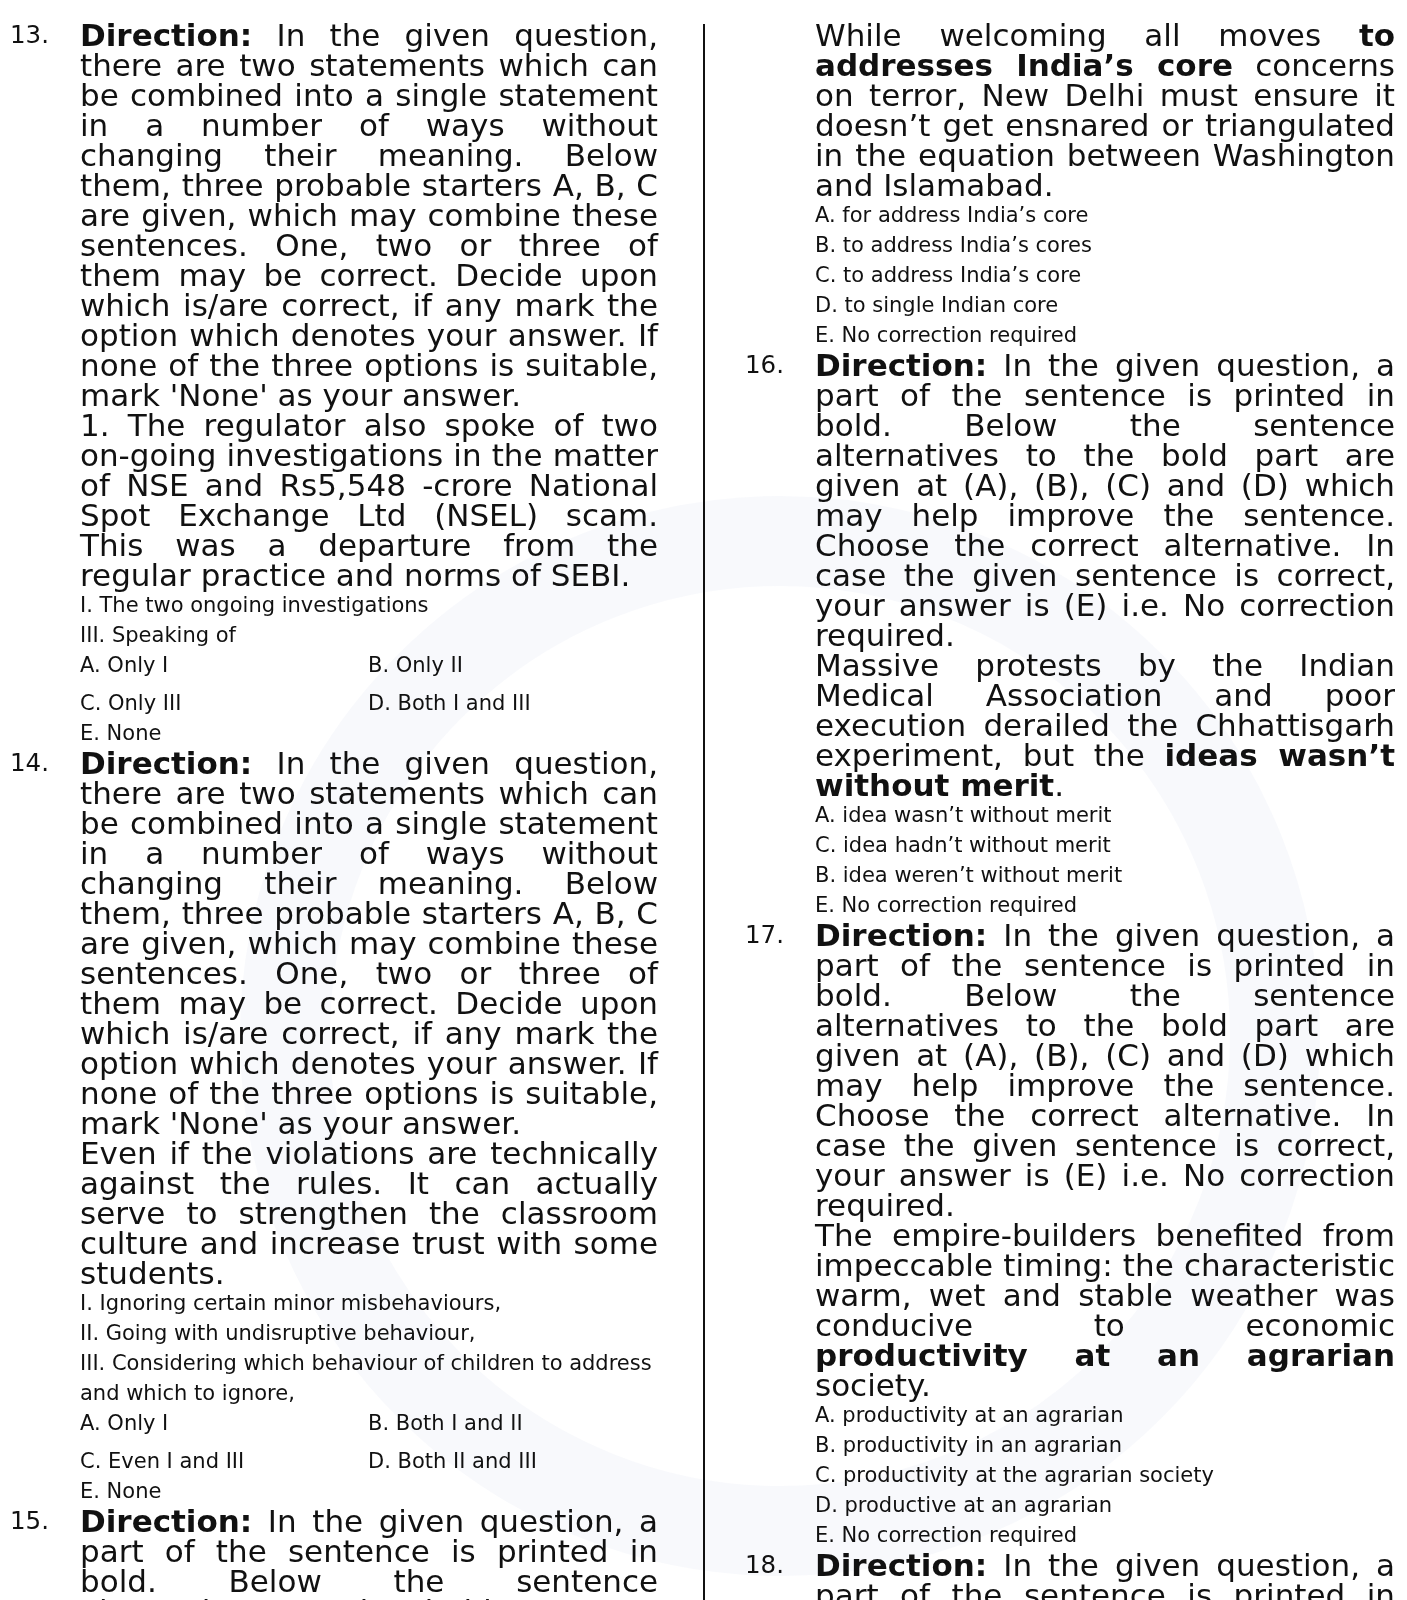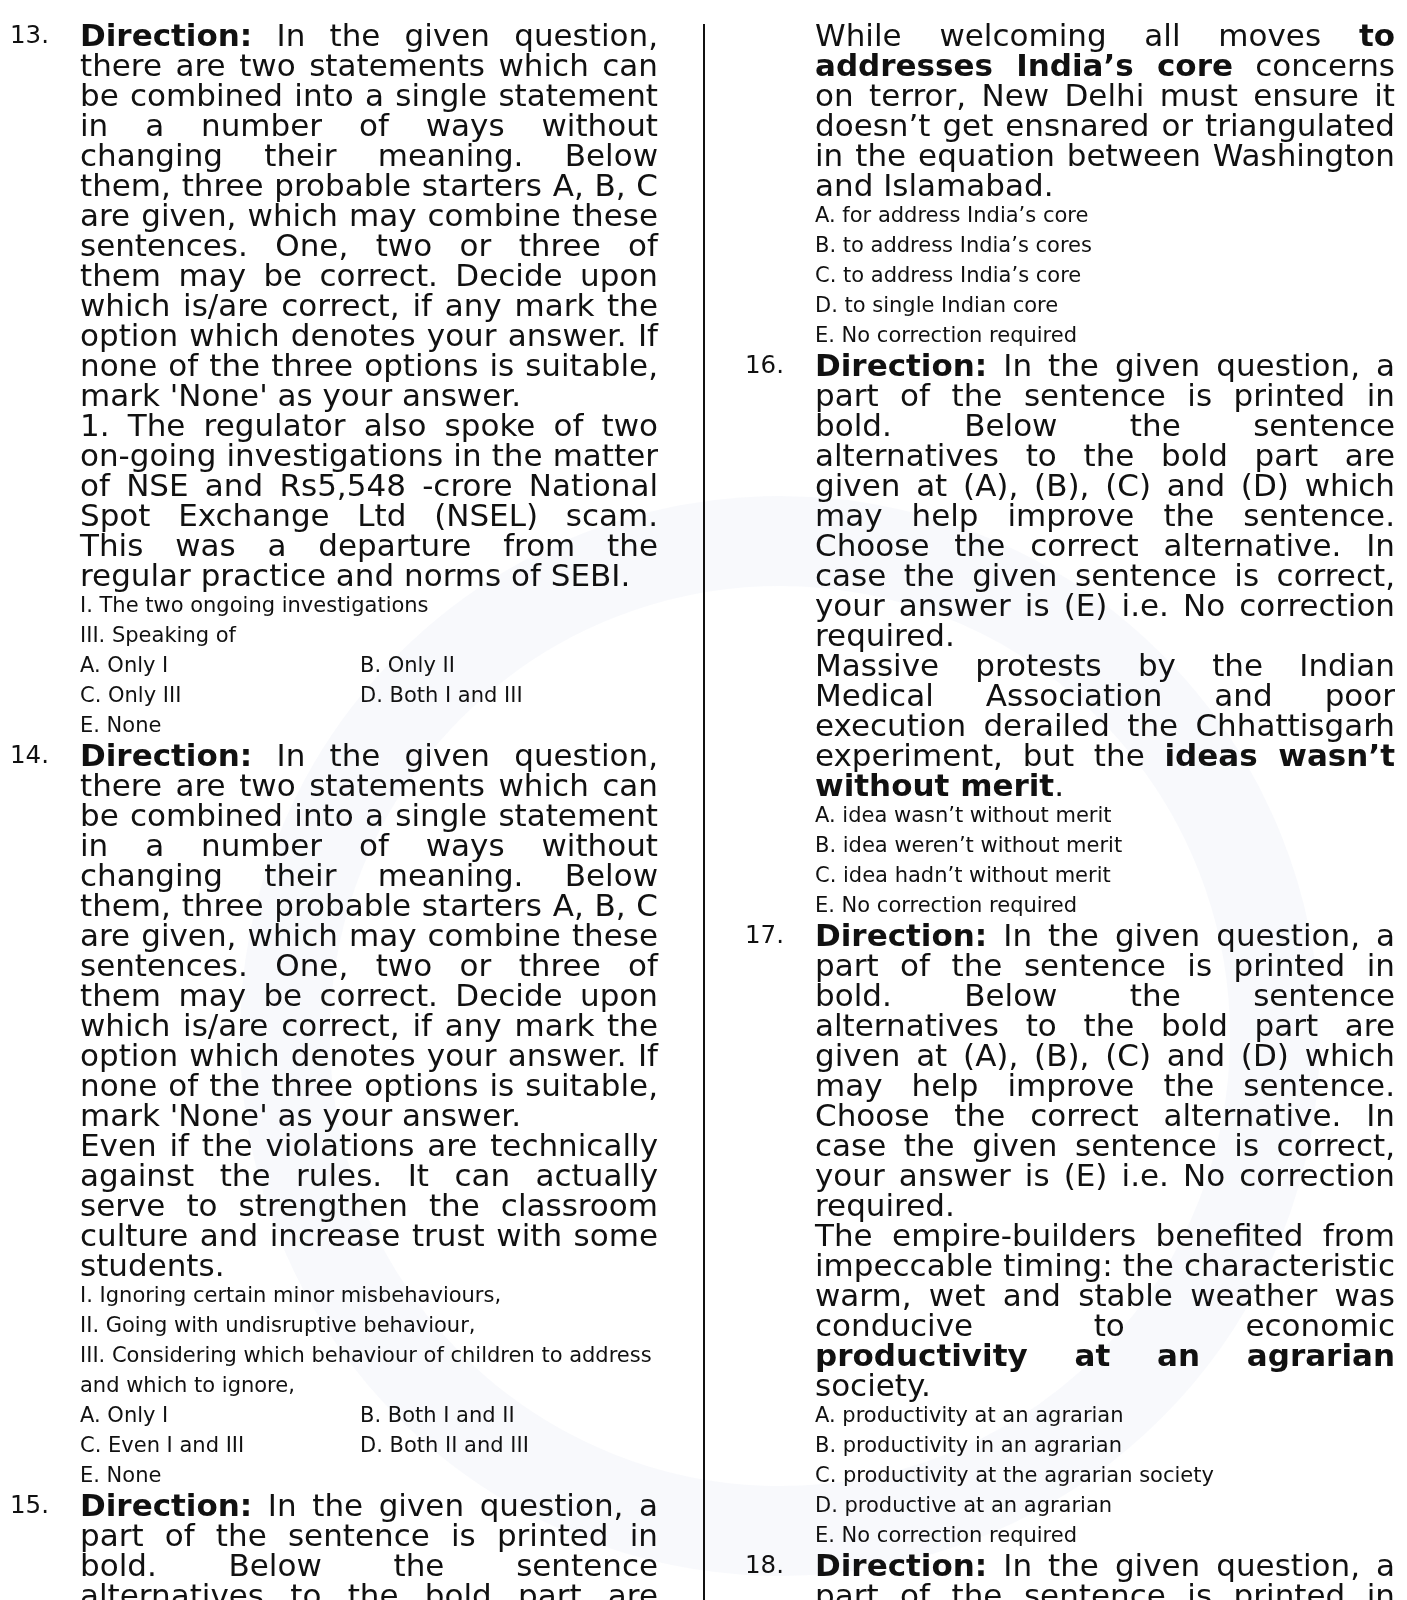--- a/index.html
+++ b/index.html
@@ -12,21 +12,21 @@
     .col { position: absolute; top: 4px; }
     .col.left { left: 10px; width: 648px; }
     .col.right { left: 745px; width: 650px; }
     .divider { position: absolute; left: 703px; top: 8px; width: 2px; height: 1590px; background: #111; }
     .q { display: flex; }
     .qnum { width: 70px; flex: none; font-size: 24.5px; line-height: 30px; }
     .qbody { flex: 1; }
     .para { font-size: 31px; line-height: 30px; text-align: justify; }
     .b { font-weight: bold; }
     .opt { font-size: 21px; line-height: 30px; }
-    .opts2 { display: grid; grid-template-columns: 280px 1fr; }
+    .opts2 { display: grid; grid-template-columns: 280px 1fr; gap: 8px; }
     .watermark {
       position: absolute; left: 240px; top: 480px; width: 900px; height: 900px;
       border-radius: 50%; border: 90px solid rgba(235,238,245,0.35); pointer-events: none;
     }
   </style>
 </head>
 <body>
 
 <div class="page">
   <div class="watermark"></div>
@@ -90,22 +90,22 @@
         <div class="opt">E. No correction required</div>
       </div>
     </div>
 
     <div class="q">
       <div class="qnum">16.</div>
       <div class="qbody">
         <div class="para"><span class="b">Direction:</span> <span>In the given question, a part of the sentence is printed in bold. Below the sentence alternatives to the bold part are given at (A), (B), (C) and (D) which may help improve the sentence. Choose the correct alternative. In case the given sentence is correct, your answer is (E) i.e. No correction required.</span></div>
         <div class="para"><span>Massive protests by the Indian Medical Association and poor execution derailed the Chhattisgarh experiment, but the </span><span class="b">ideas wasn’t without merit</span><span>.</span></div>
         <div class="opt">A. idea wasn’t without merit</div>
+        <div class="opt">C. idea hadn’t without merit</div>
         <div class="opt">B. idea weren’t without merit</div>
-        <div class="opt">C. idea hadn’t without merit</div>
         <div class="opt">E. No correction required</div>
       </div>
     </div>
 
     <div class="q">
       <div class="qnum">17.</div>
       <div class="qbody">
         <div class="para"><span class="b">Direction:</span> <span>In the given question, a part of the sentence is printed in bold. Below the sentence alternatives to the bold part are given at (A), (B), (C) and (D) which may help improve the sentence. Choose the correct alternative. In case the given sentence is correct, your answer is (E) i.e. No correction required.</span></div>
         <div class="para"><span>The empire-builders benefited from impeccable timing: the characteristic warm, wet and stable weather was conducive to economic </span><span class="b">productivity at an agrarian</span><span> society.</span></div>
         <div class="opt">A. productivity at an agrarian</div>

